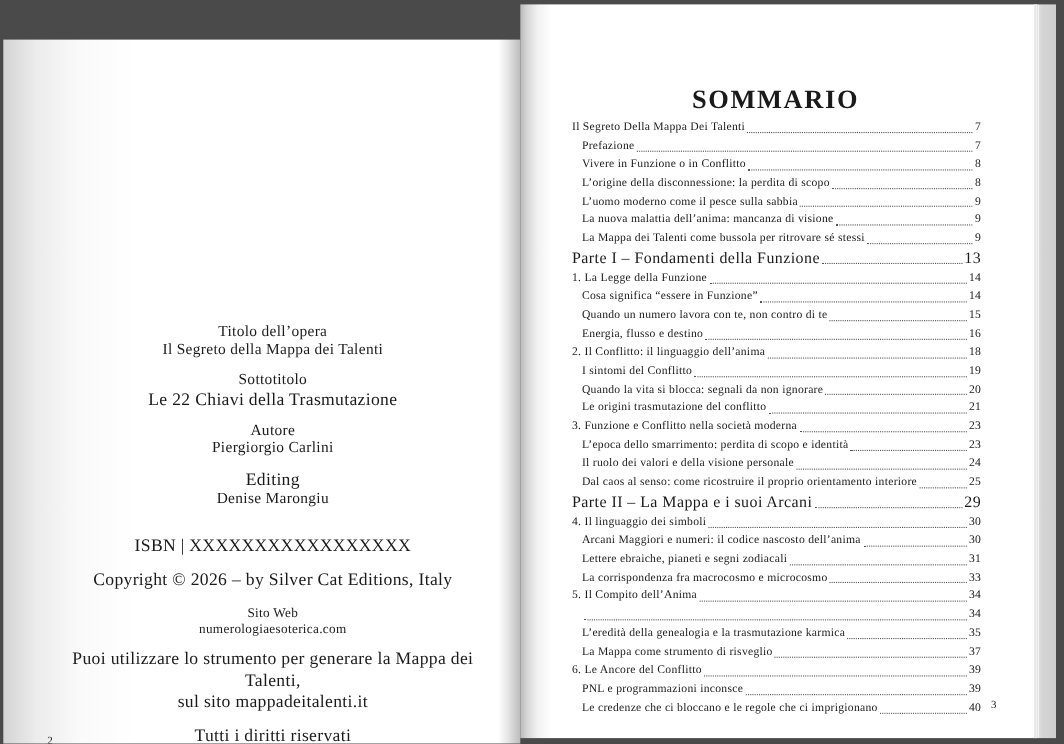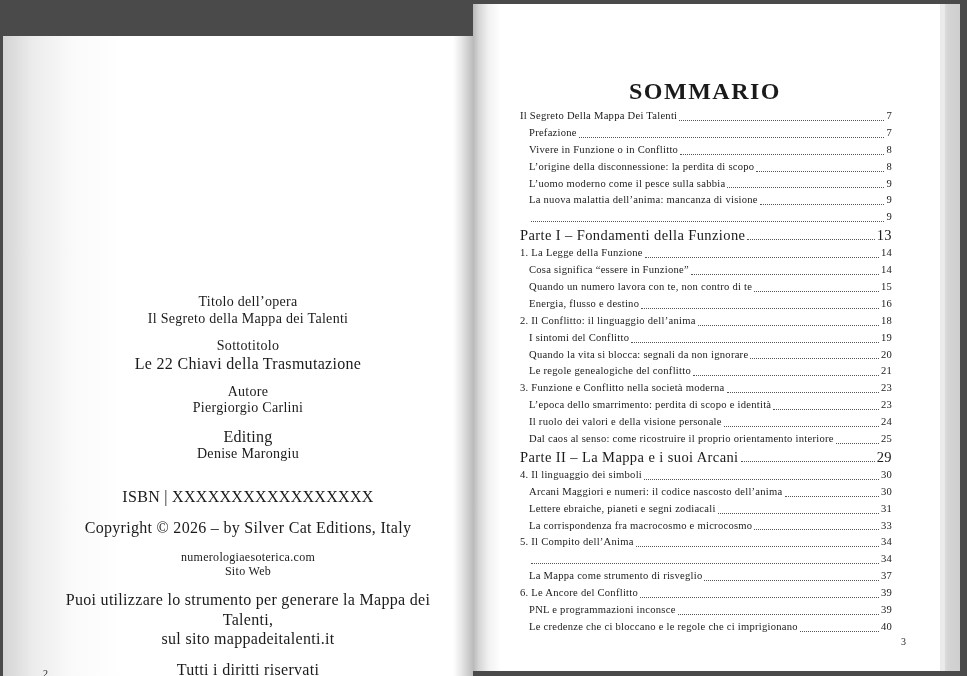--- a/index.html
+++ b/index.html
@@ -74,22 +74,22 @@
       <div class="lbl-big">Autore</div>
       <div class="lbl-big">Piergiorgio Carlini</div>
       <div class="gap-s"></div>
       <div class="lbl-small">Editing</div>
       <div class="lbl-big">Denise Marongiu</div>
       <div style="height:24px"></div>
       <div class="lbl-small">ISBN | XXXXXXXXXXXXXXXXX</div>
       <div style="height:12px"></div>
       <div class="lbl-small">Copyright © 2026 – by Silver Cat Editions, Italy</div>
       <div style="height:12px"></div>
+      <div class="lbl-mid">Sito Web</div>
       <div class="lbl-mid">numerologiaesoterica.com</div>
-      <div class="lbl-mid">Sito Web</div>
       <div style="height:12px"></div>
       <div class="lbl-small">Puoi utilizzare lo strumento per generare la Mappa dei Talenti,</div>
       <div class="lbl-small">sul sito mappadeitalenti.it</div>
       <div style="height:12px"></div>
       <div class="lbl-small">Tutti i diritti riservati</div>
       <div class="lbl-small">È vietata la riproduzione, anche parziale, con qualsiasi mezzo.</div>
     </div>
     <div class="page-num" style="left:40px; top:632px;">2</div>
   </div>
 
@@ -125,20 +125,21 @@
       <span class="t">L’uomo moderno come il pesce sulla sabbia</span>
       <span class="dots"></span>
       <span class="p">9</span>
     </div>
     <div class="toc-row l2">
       <span class="t">La nuova malattia dell’anima: mancanza di visione</span>
       <span class="dots"></span>
       <span class="p">9</span>
     </div>
     <div class="toc-row l2">
+      <span class="t">La Mappa dei Talenti come bussola per ritrovare sé stessi</span>
       <span class="dots"></span>
       <span class="p">9</span>
     </div>
     <div class="toc-row part">
       <span class="t">Parte I – Fondamenti della Funzione</span>
       <span class="dots"></span>
       <span class="p">13</span>
     </div>
     <div class="toc-row">
       <span class="t">1. La Legge della Funzione</span>
@@ -169,21 +170,21 @@
       <span class="t">I sintomi del Conflitto</span>
       <span class="dots"></span>
       <span class="p">19</span>
     </div>
     <div class="toc-row l2">
       <span class="t">Quando la vita si blocca: segnali da non ignorare</span>
       <span class="dots"></span>
       <span class="p">20</span>
     </div>
     <div class="toc-row l2">
-      <span class="t">Le regole genealogiche del conflitto</span>
+      <span class="t">Le origini trasmutazione del conflitto</span>
       <span class="dots"></span>
       <span class="p">21</span>
     </div>
     <div class="toc-row">
       <span class="t">3. Funzione e Conflitto nella società moderna</span>
       <span class="dots"></span>
       <span class="p">23</span>
     </div>
     <div class="toc-row l2">
       <span class="t">L’epoca dello smarrimento: perdita di scopo e identità</span>
@@ -228,20 +229,25 @@
     <div class="toc-row">
       <span class="t">5. Il Compito dell’Anima</span>
       <span class="dots"></span>
       <span class="p">34</span>
     </div>
     <div class="toc-row l2">
       <span class="dots"></span>
       <span class="p">34</span>
     </div>
     <div class="toc-row l2">
+      <span class="t">L’eredità della genealogia e la trasmutazione karmica</span>
+      <span class="dots"></span>
+      <span class="p">35</span>
+    </div>
+    <div class="toc-row l2">
       <span class="t">La Mappa come strumento di risveglio</span>
       <span class="dots"></span>
       <span class="p">37</span>
     </div>
     <div class="toc-row">
       <span class="t">6. Le Ancore del Conflitto</span>
       <span class="dots"></span>
       <span class="p">39</span>
     </div>
     <div class="toc-row l2">

